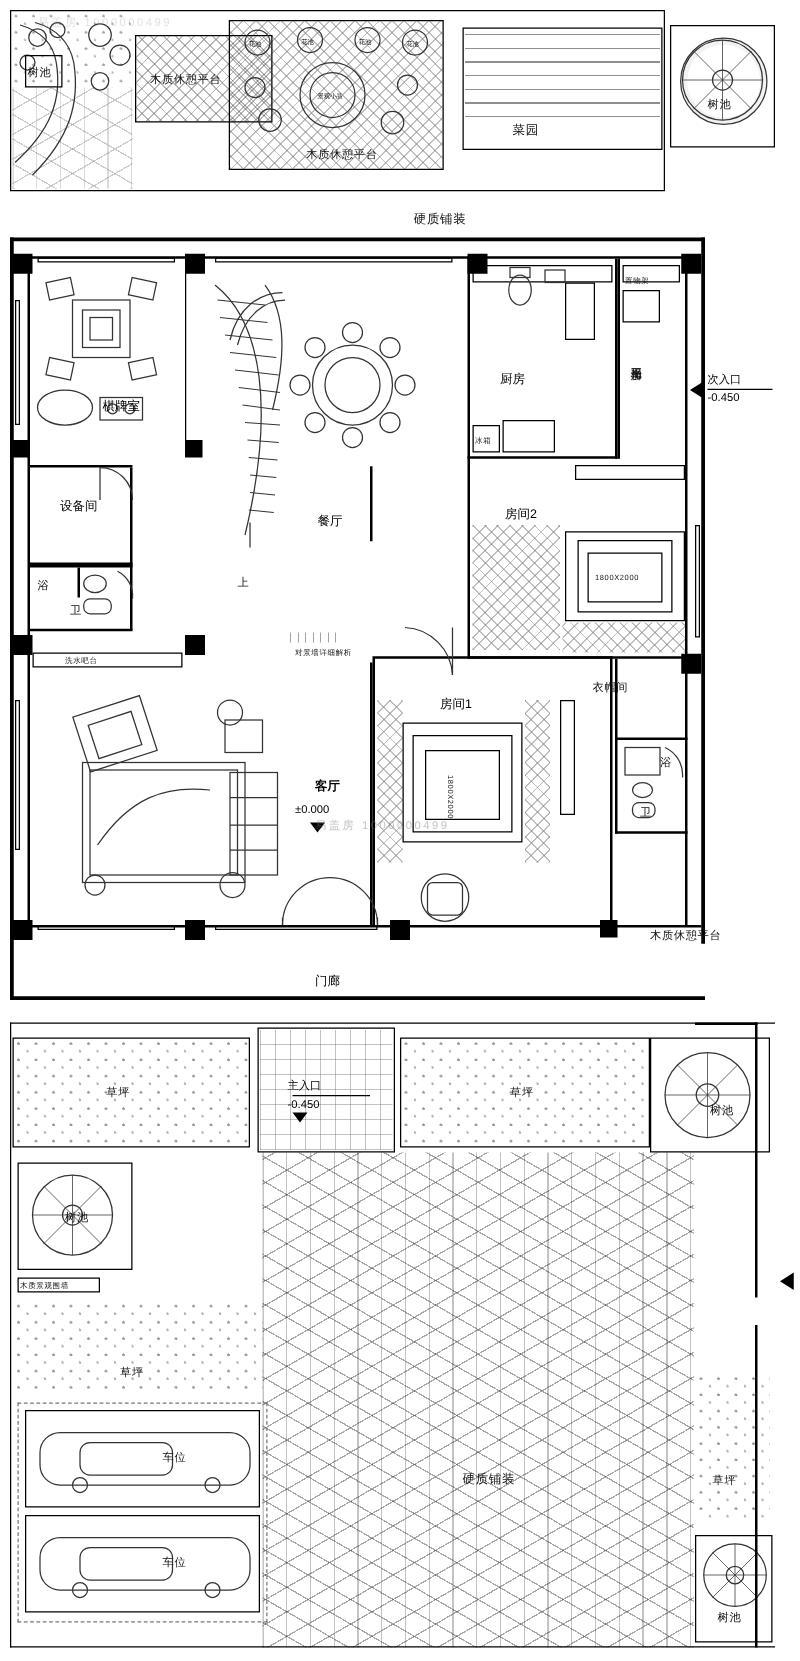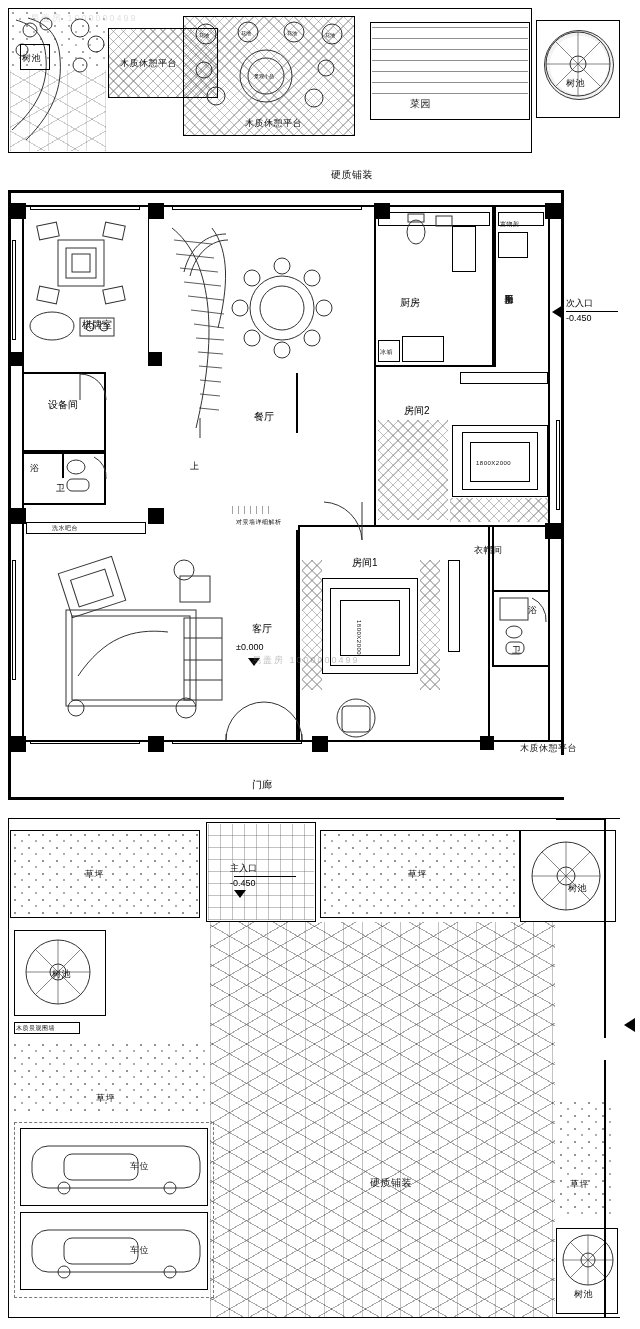--- a/index.html
+++ b/index.html
@@ -290,21 +290,21 @@
     <rect x="16" y="18" width="36" height="28" fill="none" stroke="#333" transform="rotate(-18 34 32)"></rect>
     <rect x="122" y="20" width="30" height="26" fill="none" stroke="#333"></rect>
     <rect x="126" y="62" width="38" height="82" fill="none" stroke="#333"></rect>
     <line x1="126" y1="82" x2="164" y2="82" stroke="#333"></line>
     <line x1="126" y1="104" x2="164" y2="104" stroke="#333"></line>
     <line x1="126" y1="124" x2="164" y2="124" stroke="#333"></line>
     <circle cx="126" cy="14" r="10" fill="none" stroke="#333"></circle>
     <circle cx="128" cy="152" r="10" fill="none" stroke="#333"></circle>
     <circle cx="18" cy="152" r="8" fill="none" stroke="#333"></circle>
   </svg>
-  <div class="room" style="left:252px;top:622px;">客厅</div>
+  <div class="room" style="left:252px;top:622px;font-weight:bold;">客厅</div>
   <div class="leveltag" style="left:236px;top:642px;width:60px;">±0.000</div>
   <div class="tri" style="left:248px;top:658px;"></div>
 
   <div class="hatch-v" style="left:232px;top:506px;width:42px;height:8px;opacity:.8;"></div>
   <div class="lbl xs" style="left:236px;top:518px;">对景墙详细解析</div>
 
   <svg class="abs" style="left:224px;top:700px;" width="80" height="42">
     <path d="M2,40 A38,38 0 0,1 40,2" fill="none" stroke="#333"></path>
     <path d="M78,40 A38,38 0 0,0 40,2" fill="none" stroke="#333"></path>
     <line x1="2" y1="40" x2="2" y2="34" stroke="#333"></line>

